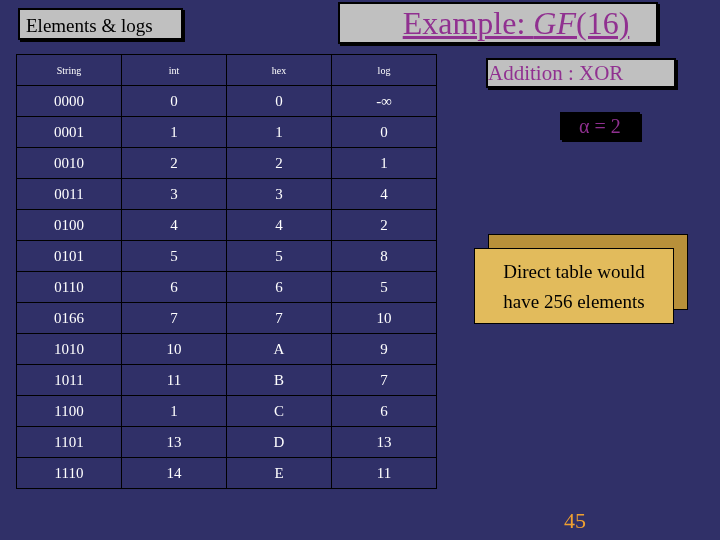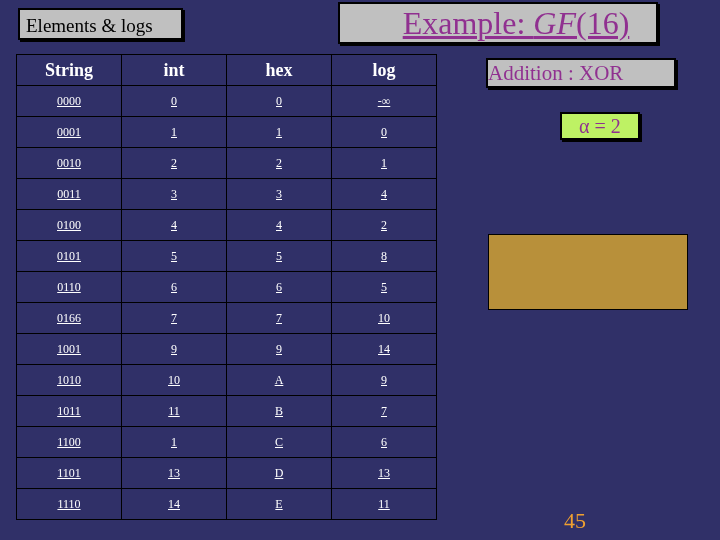--- a/index.html
+++ b/index.html
@@ -62,21 +62,21 @@
     line-height: 26px;
     box-shadow: 2px 2px 0 #000;
     box-sizing: border-box;
   }
   .box-alpha {
     position: absolute;
     left: 560px;
     top: 112px;
     width: 80px;
     height: 28px;
-    background: #bef264;
+    background: #000000;
     border: 2px solid #000;
     color: #903090;
     font-size: 20px;
     line-height: 24px;
     text-align: center;
     box-shadow: 2px 2px 0 #000;
     box-sizing: border-box;
   }
   .box-3d {
     position: absolute;
@@ -118,30 +118,28 @@
     background: #303068;
   }
   .main-table th, .main-table td {
     border: 1.5px solid #000;
     color: #fff;
     text-align: center;
     font-weight: normal;
     font-family: "Times New Roman", serif;
   }
   .main-table th {
-    font-size: 18px;
+    font-size: 10px;
     height: 28px;
     width: 102px;
-    font-weight: bold;
   }
   .main-table td {
-    font-size: 12px;
+    font-size: 15px;
     height: 28px;
     width: 102px;
-    text-decoration: underline;
   }
   .page-num {
     position: absolute;
     right: 14px;
     bottom: 6px;
     color: #f0a030;
     font-size: 22px;
   }
 </style>
 </head>
@@ -154,20 +152,24 @@
   <div class="box-title">
     <span>Example: </span><span class="ital">GF</span><span>(16)</span>
   </div>
 
   <div class="box-addition">Addition : XOR</div>
 
   <div class="box-alpha">α = 2</div>
 
   <div class="box-3d">
     <div class="box-3d-back"></div>
+    <div class="box-3d-front">
+      <div>Direct table would</div>
+      <div>have 256 elements</div>
+    </div>
   </div>
 
   <table class="main-table">
     <thead>
       <tr>
         <th>String</th>
         <th>int</th>
         <th>hex</th>
         <th>log</th>
       </tr>
@@ -215,26 +217,20 @@
           <td>6</td>
           <td>5</td>
         </tr>
         <tr>
           <td>0166</td>
           <td>7</td>
           <td>7</td>
           <td>10</td>
         </tr>
         <tr>
-          <td>1001</td>
-          <td>9</td>
-          <td>9</td>
-          <td>14</td>
-        </tr>
-        <tr>
           <td>1010</td>
           <td>10</td>
           <td>A</td>
           <td>9</td>
         </tr>
         <tr>
           <td>1011</td>
           <td>11</td>
           <td>B</td>
           <td>7</td>

